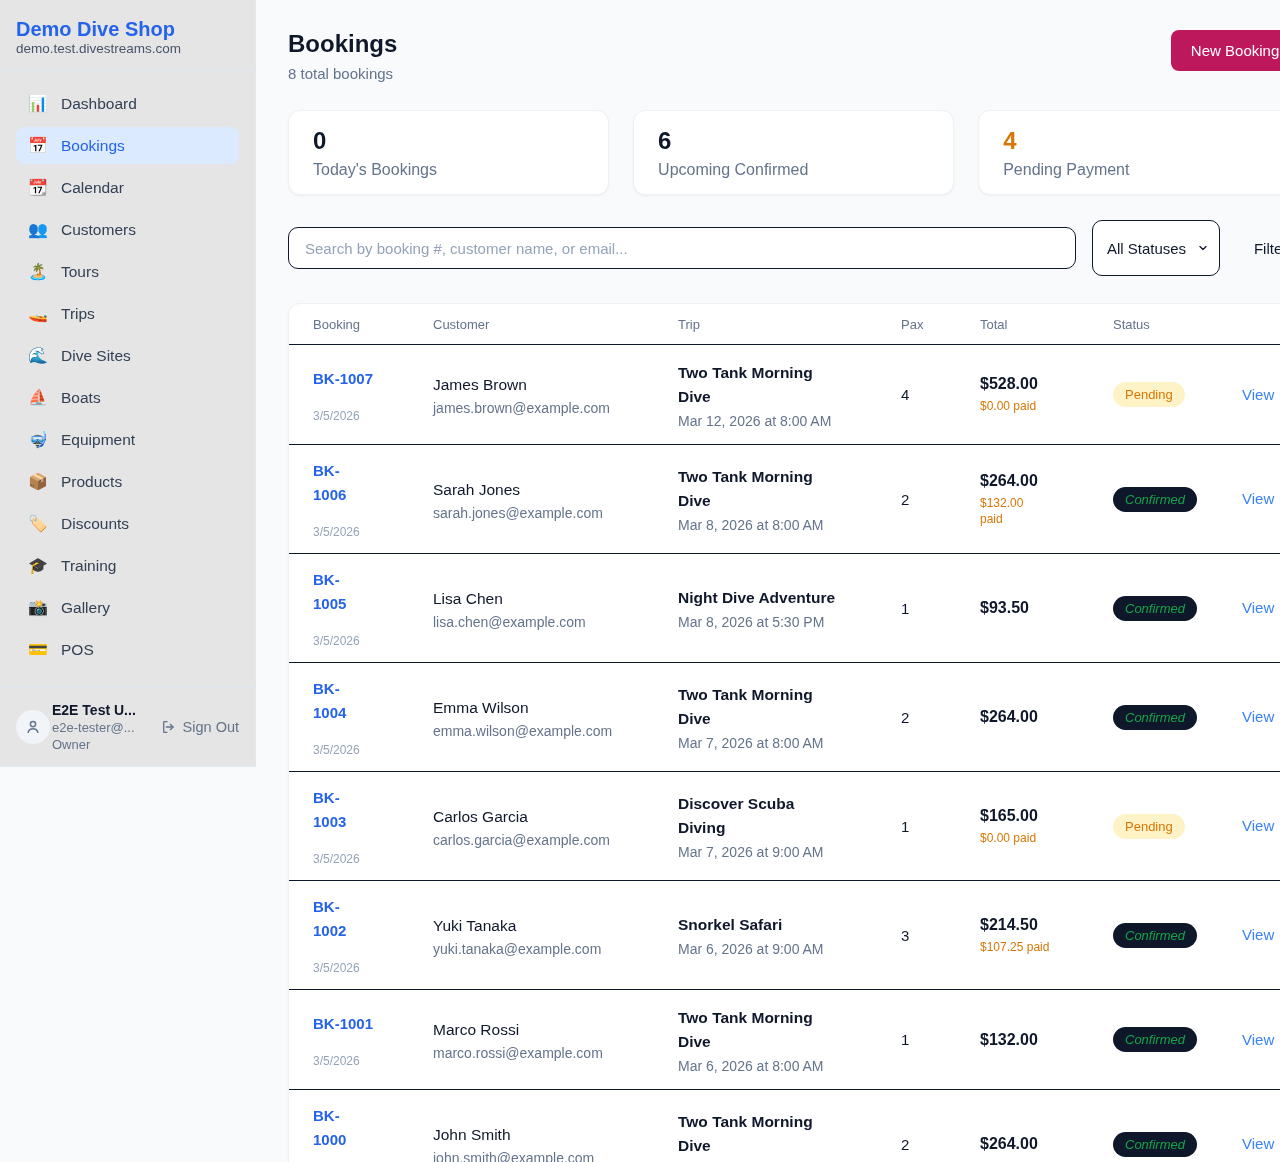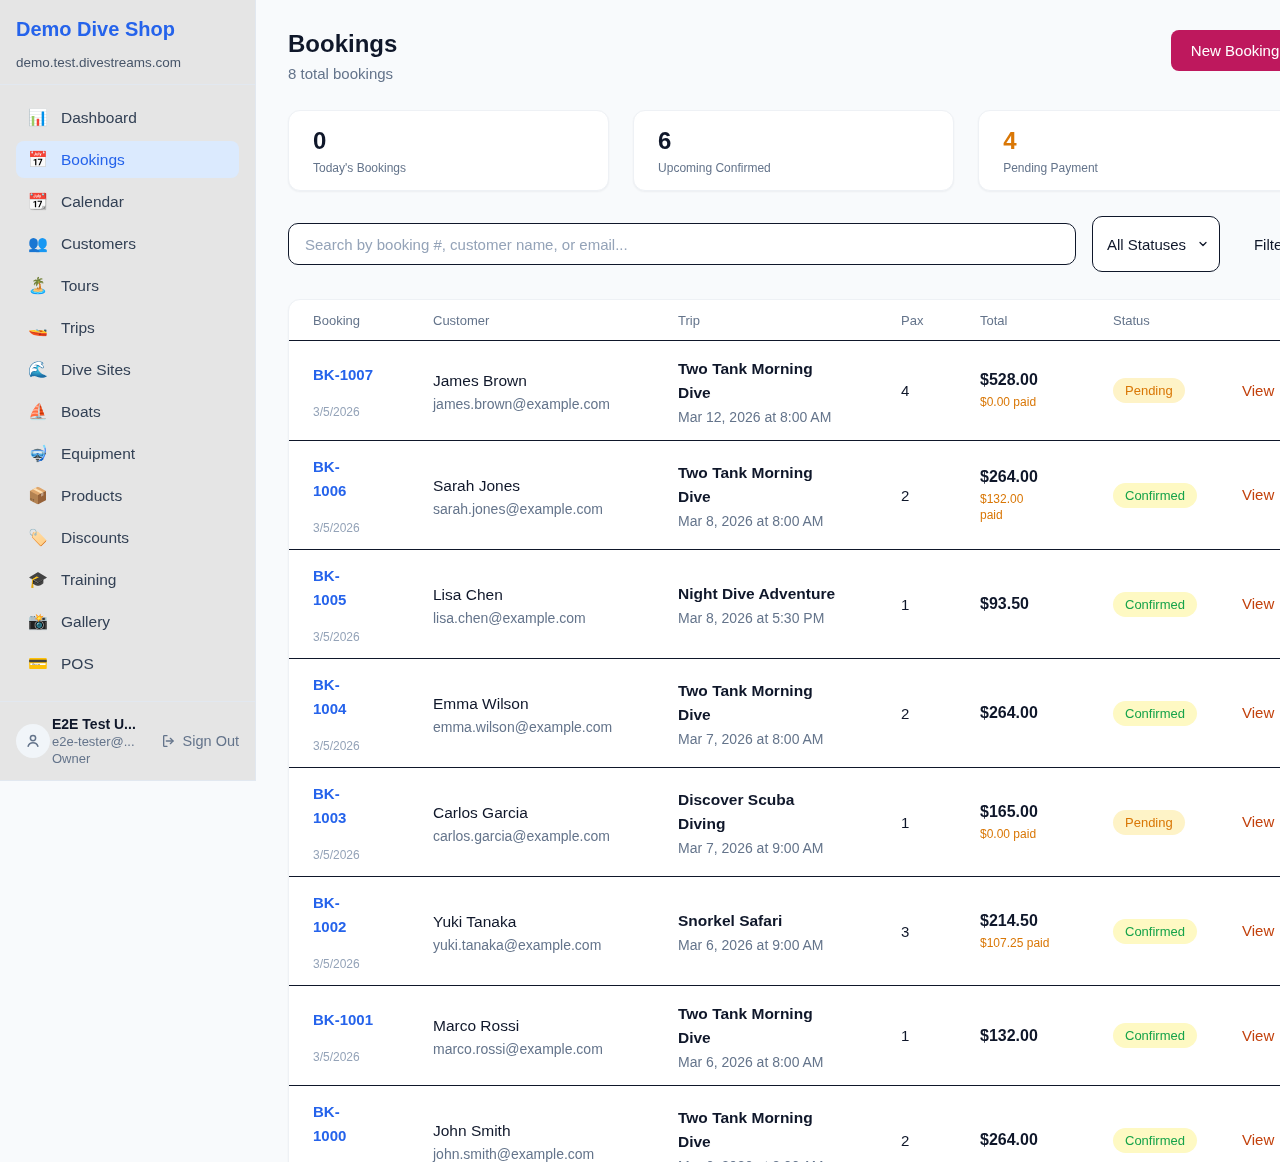--- a/index.html
+++ b/index.html
@@ -14,21 +14,21 @@
   }
   
   .sidebar {
     width:256px; flex:0 0 256px;
     background:#e5e5e5;
     border-right:1px solid #e2e8f0;
     border-bottom:1px solid #e2e8f0;
   }
   .brand { padding:18px 16px 14px 16px; border-bottom:1px solid #e2e8f0; }
   .brand-name { font-size:20px; font-weight:700; color:#2563eb; }
-  .brand-domain { font-size:13.5px; color:#475569; margin-top:14px; }
+  .brand-domain { font-size:13.5px; color:#475569; margin-top:0; }
   .nav { padding:14px 16px; }
   .nav-item {
     display:flex; align-items:center; gap:13px;
     padding:9px 12px; margin-bottom:5px;
     border-radius:8px; cursor:pointer;
     font-size:15.5px; color:#334155;
   }
   .nav-item .nav-icon { font-size:16px; width:20px; text-align:center; }
   .nav-item.active { background:#dbeafe; color:#2563eb; font-weight:500; }
   .user-box {
@@ -58,21 +58,21 @@
     font-family:inherit; font-size:15px; font-weight:500;
     padding:12px 20px; border-radius:8px; cursor:pointer;
   }
   
   .stats { display:grid; grid-template-columns:repeat(3,1fr); gap:24px; margin-top:28px; }
   .stat-card {
     background:#ffffff; border:1px solid #eef1f5; border-radius:12px;
     padding:15px 24px; box-shadow:0 1px 2px rgba(15,23,42,.05);
   }
   .stat-value { font-size:24px; font-weight:700; line-height:30px; color:#0f172a; }
-  .stat-label { font-size:12px; color:#64748b; margin-top:5px; }
+  .stat-label { font-size:16px; color:#64748b; margin-top:5px; }
   
   .filter-row { display:flex; align-items:center; gap:16px; margin-top:25px; }
   .search-input {
     flex:1; height:42px; border:1px solid #0f172a; border-radius:10px;
     background:#ffffff; padding:0 16px; font-family:inherit; font-size:15px; color:#0f172a;
   }
   .search-input::placeholder { color:#94a3b8; }
   .select-wrap { position:relative; }
   .status-select {
     height:56px; border:1px solid #0f172a; border-radius:10px;
@@ -106,22 +106,22 @@
   .trip-name { font-size:15.5px; font-weight:600; color:#0f172a; line-height:24px; white-space:pre-line; }
   .trip-date { font-size:14px; color:#64748b; margin-top:4px; }
   .pax { font-size:15px; color:#0f172a; }
   .total-amount { font-size:16px; font-weight:700; color:#0f172a; }
   .total-paid { font-size:12px; color:#d97706; margin-top:5px; white-space:pre-line; line-height:16px; }
   .badge {
     display:inline-block; padding:5px 12px; border-radius:9999px;
     font-size:13px; font-weight:500;
   }
   .badge.pending { background:#fef3c7; color:#d97706; }
-  .badge.confirmed { background:#fef9c3; color:#16a34a; }
-  .view-link { font-size:15px; font-weight:500; color:#c2410c; cursor:pointer; }
+  .badge.confirmed { background:#0f172a; color:#16a34a;font-style:italic; }
+  .view-link { font-size:15px; font-weight:500; color:#3b82f6; cursor:pointer; }
 </style>
 </head>
 <body>
 
 <aside class="sidebar">
   <div class="brand">
     <div class="brand-name">Demo Dive Shop</div>
     <div class="brand-domain">demo.test.divestreams.com</div>
   </div>
 

